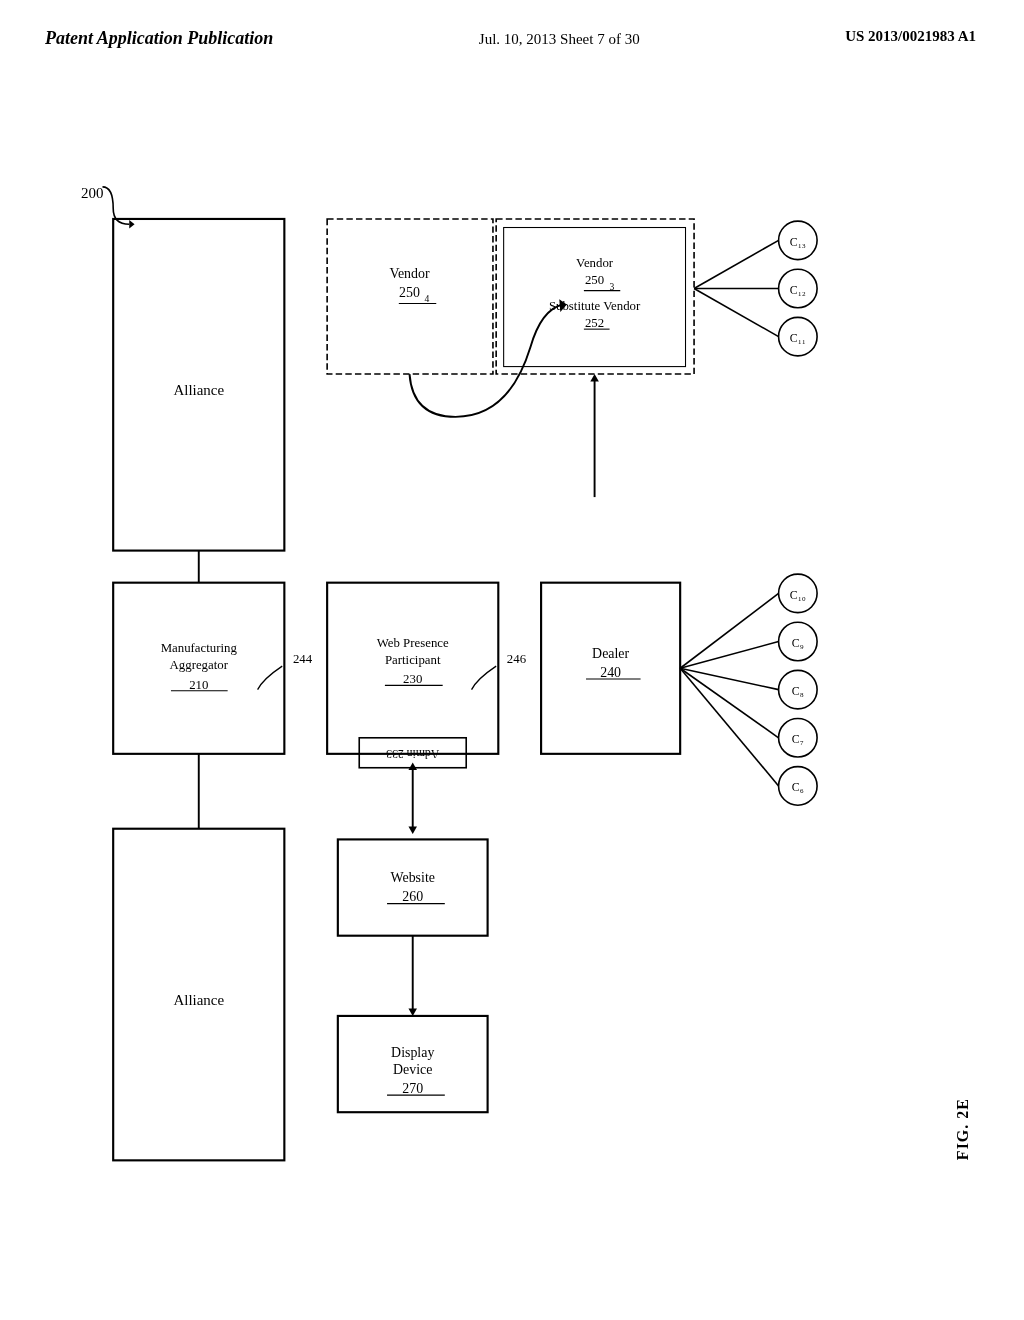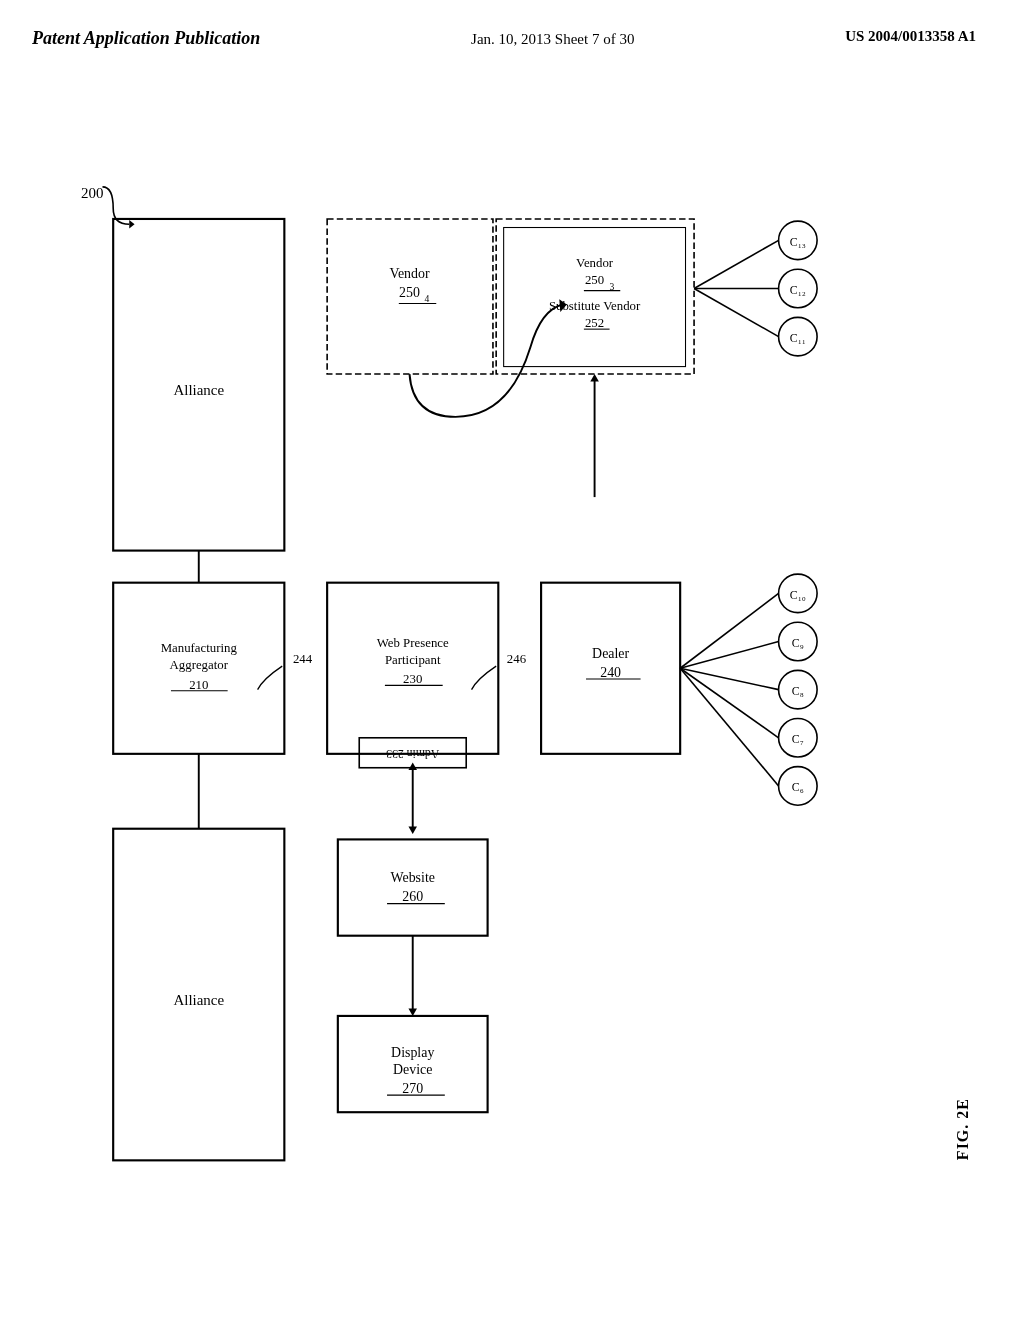--- a/index.html
+++ b/index.html
@@ -10,21 +10,21 @@
       font-family: 'Times New Roman', Times, serif;
       position: relative;
       overflow: hidden;
     }
 
     
     .header {
       display: flex;
       justify-content: space-between;
       align-items: flex-start;
-      padding: 28px 48px 0 32px;
+      padding: 28px 48px 0 45px;
     }
     .header-left {
       font-size: 18px;
       font-weight: bold;
       font-style: italic;
     }
     .header-center {
       font-size: 15px;
       text-align: center;
       line-height: 1.5;
@@ -60,22 +60,22 @@
       text-orientation: mixed;
       transform: rotate(180deg);
       letter-spacing: 1px;
     }
   </style>
 </head>
 <body>
 
 <div class="header">
   <div class="header-left">Patent Application Publication</div>
-  <div class="header-center">Jan. 10, 2013   Sheet 7 of 30</div>
-  <div class="header-right">US 2004/0013358 A1</div>
+  <div class="header-center">Jul. 10, 2013   Sheet 7 of 30</div>
+  <div class="header-right">US 2013/0021983 A1</div>
 </div>
 
 <div class="diagram-area">
   <svg class="diagram-svg" viewBox="0 0 860 1050" xmlns="http://www.w3.org/2000/svg" font-family="Times New Roman, serif">
 
     <text x="30" y="60" font-size="14">200</text>
 
     <path d="M 50 50 Q 60 50 60 70 Q 60 85 75 85" fill="none" stroke="black" stroke-width="1.5"></path>
     <polygon points="75,81 80,85 75,89" fill="black"></polygon>
 

